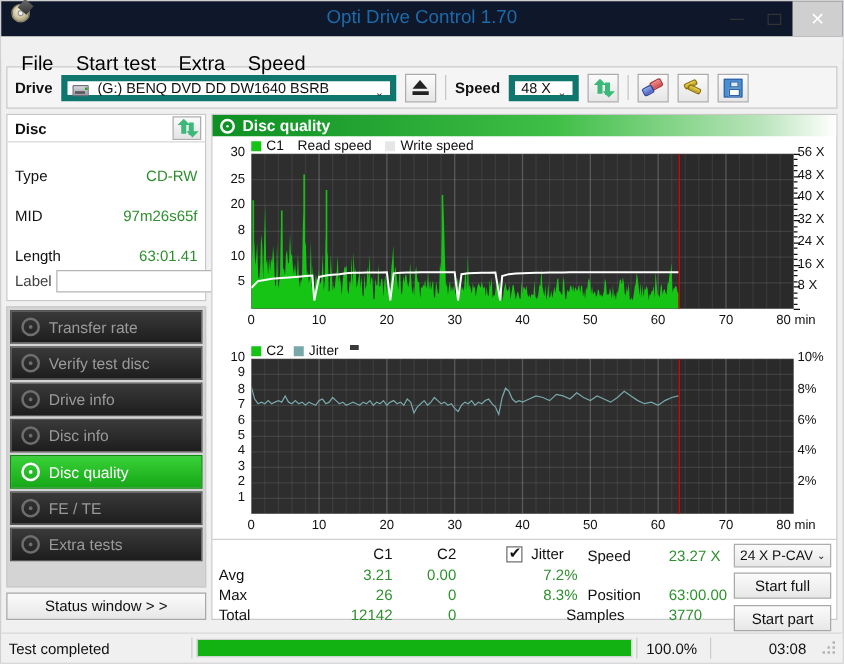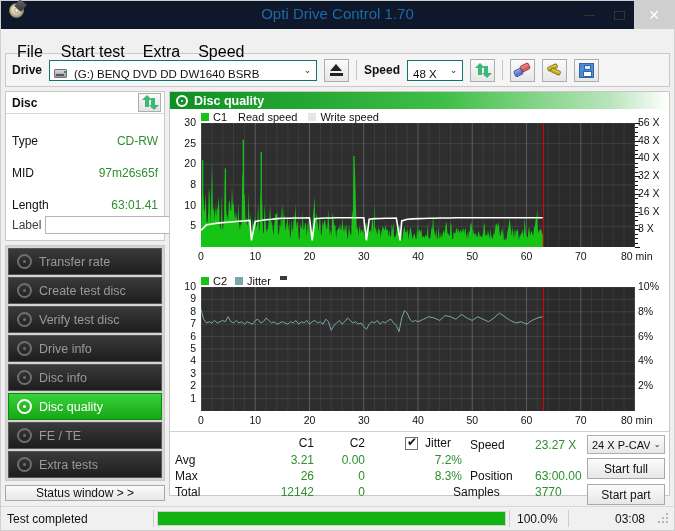--- a/index.html
+++ b/index.html
@@ -38,22 +38,22 @@
   .menubar { height:20px; display:flex; align-items:center; padding-left:8px; gap:2px; background:#f0f0f0; }
   .menu-item { padding:2px 8px; font-size:16px; color:#000000;margin-top:25px; }
 
   
   .toolbar {
     margin:4px 4px 0 4px; height:33px; background:#f5f5f5;
     border:1px solid #c9c9c9; display:flex; align-items:center; padding:16px 6px; gap:7px;
   }
   .tb-label { font-weight:bold; font-size:12px; color:#111; }
   .combo {
-    height:21px; border:1px solid #0f766e; background:#fff;
-    display:flex; align-items:flex-end; position:relative; font-size:11.5px; color:#111;
+    height:21px; border:5px solid #0f766e; background:#fff;
+    display:flex; align-items:flex-start; position:relative; font-size:11.5px; color:#111;
   }
   .combo .cval { padding-left:5px; white-space:nowrap; overflow:hidden; }
   .combo .carrow {
     width:17px; height:19px; margin-left:auto; display:flex; align-items:center; justify-content:center;
     color:#333; font-size:9px;
   }
   #drive-combo { width:268px; }
   #drive-combo .drive-ico { width:16px; height:14px; margin-left:3px; position:relative; flex:0 0 auto; }
   .drive-ico .body { position:absolute; left:1px; top:3px; width:13px; height:9px; background:linear-gradient(#d7d7dd,#9a9aa6); border:1px solid #70707c; border-radius:1px; }
   .drive-ico .slot { position:absolute; left:3px; top:8px; width:8px; height:2px; background:#555; }
@@ -287,24 +287,20 @@
                 <span class="cd"></span>
               </span>
           </div>
         </div>
       </div>
 
       <div class="navlist">
         <div class="navbtn">
           <span class="nav-ico"></span>
           <span>Transfer rate</span>
-        </div>
-        <div class="navbtn">
-          <span class="nav-ico"></span>
-          <span>Create test disc</span>
         </div>
         <div class="navbtn">
           <span class="nav-ico"></span>
           <span>Verify test disc</span>
         </div>
         <div class="navbtn">
           <span class="nav-ico"></span>
           <span>Drive info</span>
         </div>
         <div class="navbtn">

